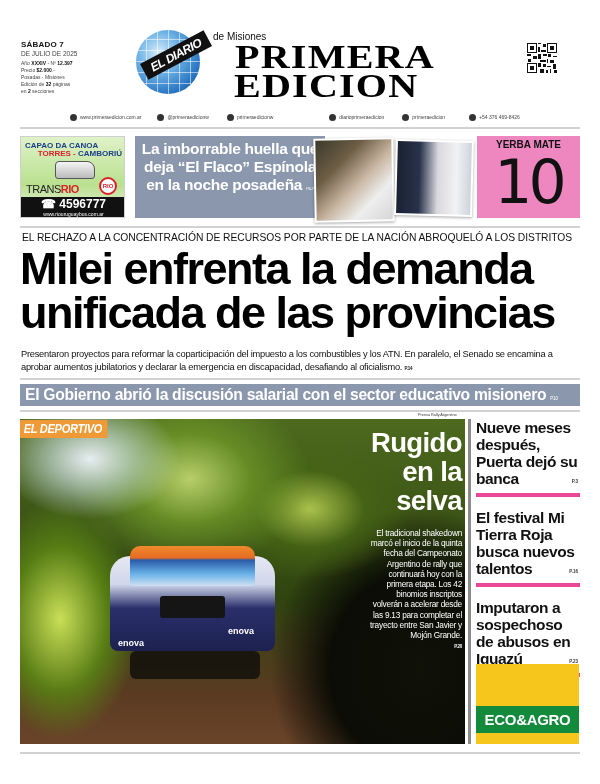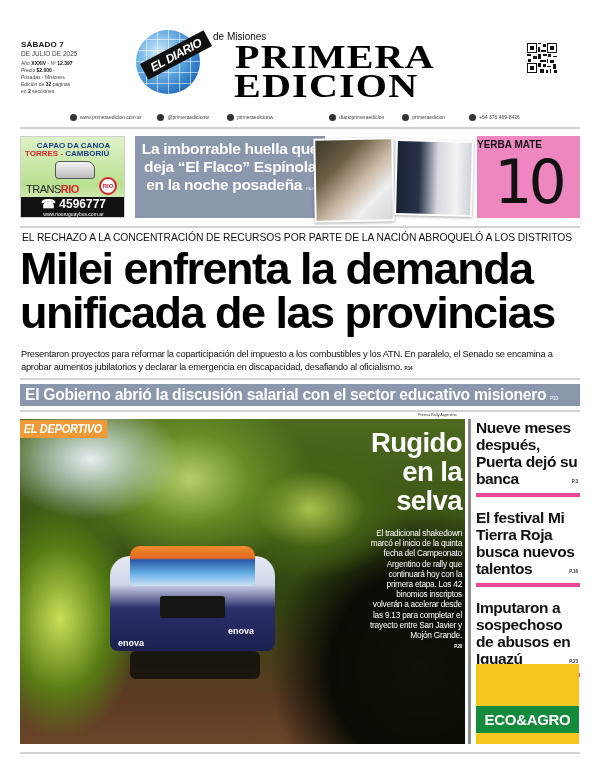--- a/index.html
+++ b/index.html
@@ -34,41 +34,41 @@
 
   .social-bar { position: absolute; left: 70px; top: 110px; width: 500px; height: 14px; display: flex; align-items: center; }
   .social-item { display: flex; align-items: center; font-size: 5px; color: #444; margin-right: 18px; }
   .social-item:nth-child(1) { margin-right: 16px; }
   .social-icon { width: 7px; height: 7px; border-radius: 50%; background: #333; margin-right: 3px; display: inline-block; position: relative; }
   .rule { position: absolute; left: 20px; width: 560px; height: 2px; background: #d2d2d2; }
 
   
   .teaser-row { position: absolute; left: 20px; top: 136px; width: 560px; height: 88px; }
   .ad-transrio { position: absolute; left: 0; top: 0; width: 105px; height: 82px; background: linear-gradient(#dff2c8, #b9e08f 60%, #f0f4e8); border: 1px solid #cfcfcf; overflow: hidden; }
-  .ad-line1 { position: absolute; left: 4px; top: 4px; width: 97px; text-align: center; font-size: 8px; font-weight: bold; color: #1b3e8a; }
-  .ad-line2 { position: absolute; left: 4px; top: 12px; width: 97px; text-align: left; font-size: 8px; font-weight: bold; }
+  .ad-line1 { position: absolute; left: 4px; top: 4px; width: 97px; font-size: 8px; font-weight: bold; color: #1b3e8a; }
+  .ad-line2 { position: absolute; left: 4px; top: 12px; width: 97px; text-align: right; font-size: 8px; font-weight: bold; }
   .ad-line2 .red { color: #d9222a; }
   .ad-line2 .blue { color: #1b3e8a; }
   .ad-bus { position: absolute; left: 34px; top: 24px; width: 40px; height: 18px; background: linear-gradient(#f5f5f5, #bbb); border-radius: 4px 8px 3px 3px; border: 1px solid #555; }
   .ad-brand { position: absolute; left: 5px; top: 46px; font-size: 11px; color: #222; letter-spacing: -0.5px; }
   .ad-brand .rio { color: #d9222a; font-weight: bold; }
   .ad-badge { position: absolute; left: 78px; top: 40px; width: 18px; height: 18px; border-radius: 50%; background: #fff; border: 2px solid #d9222a; color: #d9222a; font-size: 6px; font-weight: bold; text-align: center; line-height: 14px; }
   .ad-phone-bar { position: absolute; left: 0; top: 60px; width: 105px; height: 22px; background: #111; color: #fff; text-align: center; }
   .ad-phone { font-size: 12px; font-weight: bold; line-height: 14px; }
   .ad-url { font-size: 5px; line-height: 6px; }
 
   .teaser-espinola { position: absolute; left: 115px; top: 0; width: 190px; height: 82px; background: #8a97ad; }
   .teaser-espinola-text { position: absolute; left: 6px; top: 4px; width: 178px; text-align: center; color: #fff; font-weight: bold; font-size: 15.5px; line-height: 18px; letter-spacing: -0.3px; }
   .teaser-espinola-text .page { font-size: 4px; font-weight: normal; }
   .photo-1 { position: absolute; left: 294px; top: 2px; width: 80px; height: 84px; background: #fff; padding: 2px; box-shadow: 0 1px 3px rgba(0,0,0,0.35); transform: rotate(-1deg); }
   .photo-1 .img { width: 100%; height: 100%; background: linear-gradient(135deg, #3b3a2a 0%, #6d5d45 30%, #c9b6a2 55%, #eeeeee 75%, #d6d6d6 100%); }
   .photo-2 { position: absolute; left: 375px; top: 4px; width: 78px; height: 76px; background: #fff; padding: 2px; box-shadow: 0 1px 3px rgba(0,0,0,0.35); transform: rotate(1.5deg); }
   .photo-2 .img { width: 100%; height: 100%; background: linear-gradient(90deg, #1a2233 0%, #28324a 30%, #d8d8de 55%, #f2f2f4 80%, #cfd3da 100%); }
   .teaser-yerba { position: absolute; left: 457px; top: 0; width: 103px; height: 82px; background: #ee87bf; }
-  .yerba-label { position: absolute; left: 0; top: 3px; width: 103px; font-size: 10px; font-weight: bold; color: #111; }
+  .yerba-label { position: absolute; left: 0; top: 3px; width: 103px; text-align: center; font-size: 10px; font-weight: bold; color: #111; }
   .yerba-number { position: absolute; left: 0; top: 12px; width: 103px; text-align: center; font-size: 60px; line-height: 68px; color: #111; font-family: "DejaVu Sans", sans-serif; letter-spacing: -4px; }
 
   
   .kicker { position: absolute; left: 22px; top: 232px; width: 560px; font-size: 10.3px; color: #111; letter-spacing: -0.05px; }
   .headline { position: absolute; left: 20px; top: 247px; width: 570px; font-size: 45px; font-weight: bold; line-height: 44px; letter-spacing: -1.5px; color: #000; }
   .lede { position: absolute; left: 21px; top: 348px; width: 562px; font-size: 9.3px; line-height: 13px; color: #111; letter-spacing: -0.25px; }
   .lede .page { font-size: 4.5px; font-weight: bold; }
 
   .band { position: absolute; left: 20px; top: 384px; width: 560px; height: 22px; background: #8a97ad; color: #fff; font-weight: bold; font-size: 15.7px; line-height: 22px; padding-left: 5px; letter-spacing: -0.3px; }
   .band .page { font-size: 4.5px; font-weight: normal; }

